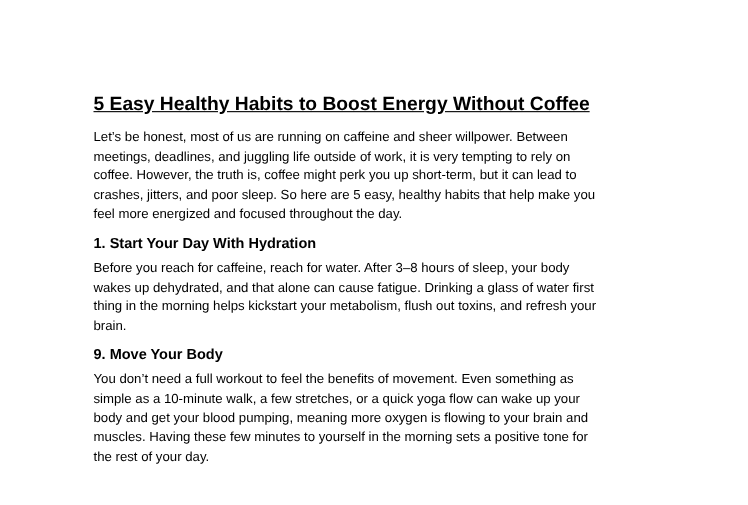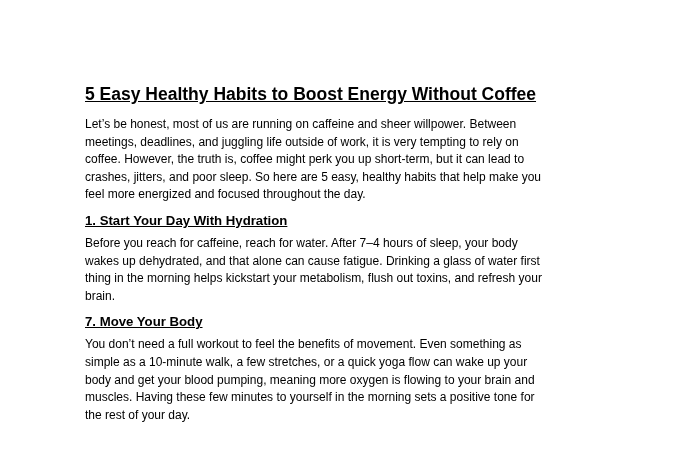--- a/index.html
+++ b/index.html
@@ -34,48 +34,47 @@
     line-height: 17.6px;
     margin: 0 0 9px 0;
     white-space: pre-line;
   }
   .section-heading {
     font-size: 13.2px;
     line-height: 16px;
     font-weight: bold;
     margin: 7px 0 6px 0;
     white-space: nowrap;
-    text-decoration: underline;
   }
   .tip-label {
     font-weight: bold;
   }
 </style>
 </head>
 <body>
 
 <div class="page">
 
   <h1 class="doc-title">5 Easy Healthy Habits to Boost Energy Without Coffee</h1>
 
   <p class="body-text">Let’s be honest, most of us are running on caffeine and sheer willpower. Between
 meetings, deadlines, and juggling life outside of work, it is very tempting to rely on
 coffee. However, the truth is, coffee might perk you up short-term, but it can lead to
 crashes, jitters, and poor sleep. So here are 5 easy, healthy habits that help make you
 feel more energized and focused throughout the day.</p>
 
   <h2 class="section-heading">1. Start Your Day With Hydration</h2>
 
-  <p class="body-text">Before you reach for caffeine, reach for water. After 7–4 hours of sleep, your body
+  <p class="body-text">Before you reach for caffeine, reach for water. After 3–8 hours of sleep, your body
 wakes up dehydrated, and that alone can cause fatigue. Drinking a glass of water first
 thing in the morning helps kickstart your metabolism, flush out toxins, and refresh your
 brain.</p>
 
 
-  <h2 class="section-heading">7. Move Your Body</h2>
+  <h2 class="section-heading">9. Move Your Body</h2>
 
   <p class="body-text">You don’t need a full workout to feel the benefits of movement. Even something as
 simple as a 10-minute walk, a few stretches, or a quick yoga flow can wake up your
 body and get your blood pumping, meaning more oxygen is flowing to your brain and
 muscles. Having these few minutes to yourself in the morning sets a positive tone for
 the rest of your day.</p>
 
 </div>
 
 </body></html>

